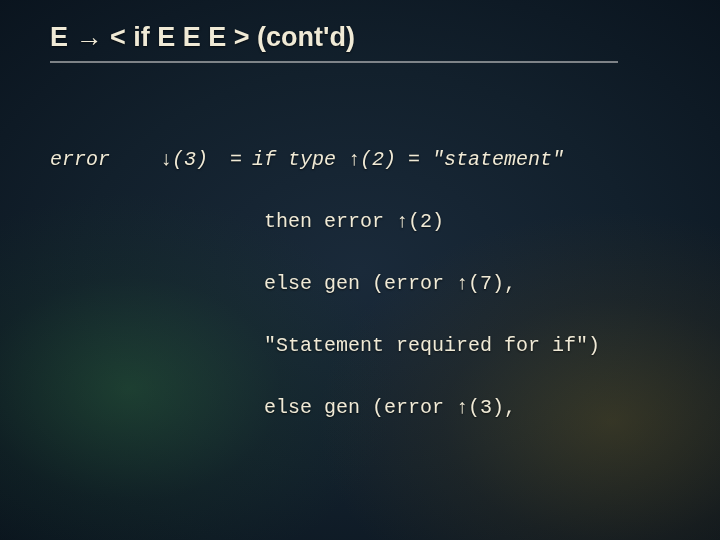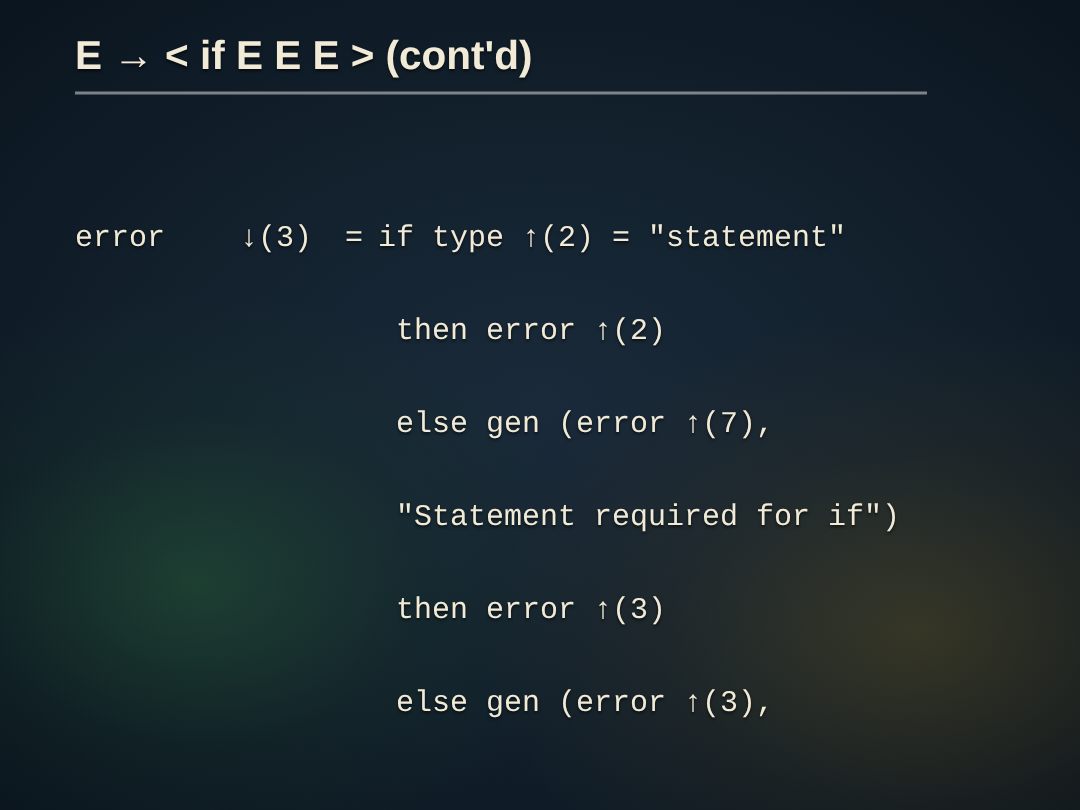--- a/index.html
+++ b/index.html
@@ -34,35 +34,34 @@
   }
   .body {
     margin-top: 50px;
     font-family: "Courier New", Courier, monospace;
     font-size: 20px;
     line-height: 1.55;
     white-space: pre;
     color: #f0ead6;
     text-shadow: 0 1px 2px rgba(0,0,0,0.6);
   }
-  .row { display: block; }
+  .row { display: block; font-style: italic; }
   .lbl { display: inline-block; width: 110px; vertical-align: top; }
   .attr { display: inline-block; width: 70px; text-align: left; }
   .eq { display: inline-block; width: 22px; }
   .rhs { display: inline-block; vertical-align: top; }
   .cont { display: block; margin-left: 202px; }
 </style>
 </head>
 <body>
 
 <div class="slide">
   <div class="title">E → &lt; if E E E &gt; (cont'd)</div>
 
   <div class="body">
 <span class="row"><span class="lbl">error</span><span class="attr">↓(3)</span><span class="eq">=</span><span class="rhs">if type ↑(2) = "statement"</span></span>
 <span class="cont"> then error ↑(2)</span>
 <span class="cont"> else gen (error ↑(7),</span>
 <span class="cont"> "Statement required for if")</span>
-<span class="cont"> then error ↑(3)</span>
 <span class="cont"> else gen (error ↑(3),</span>
 
   </div>
 </div>
 
 </body></html>

